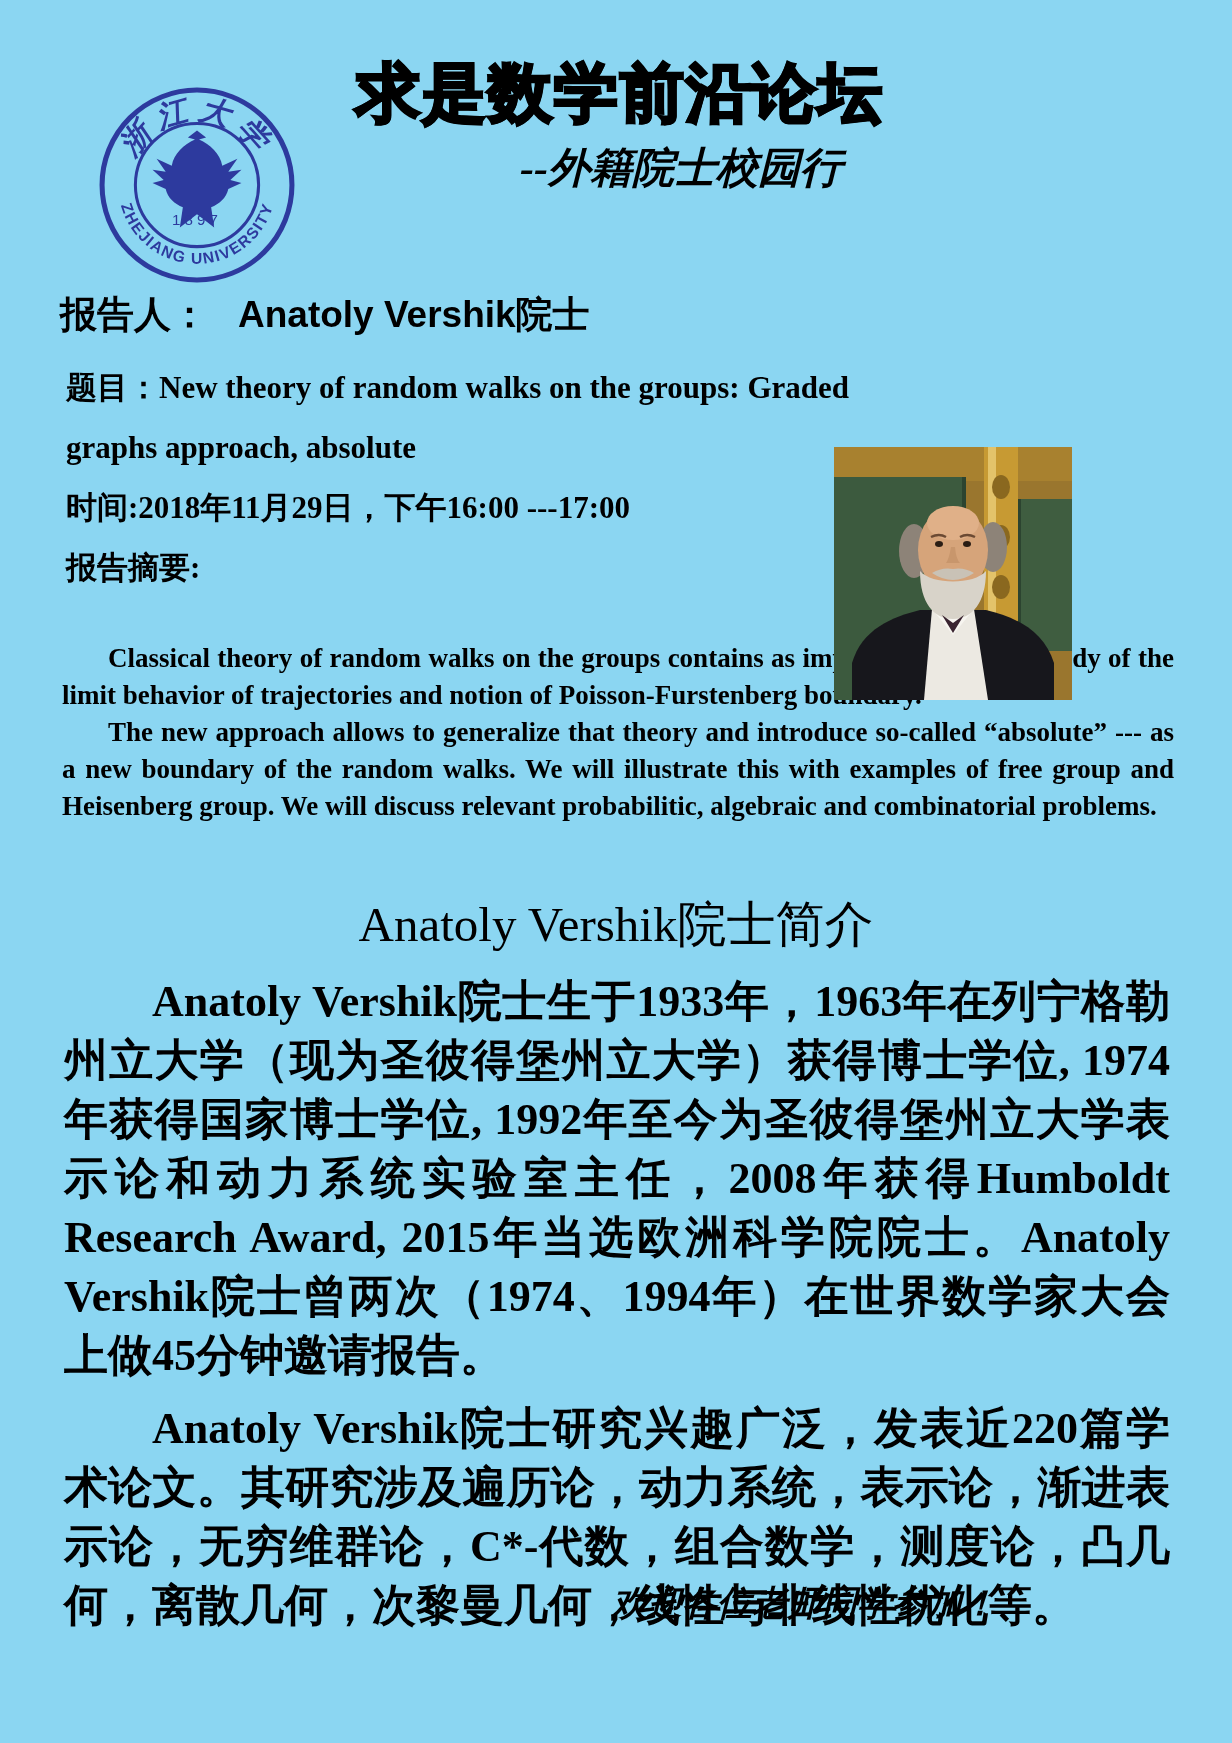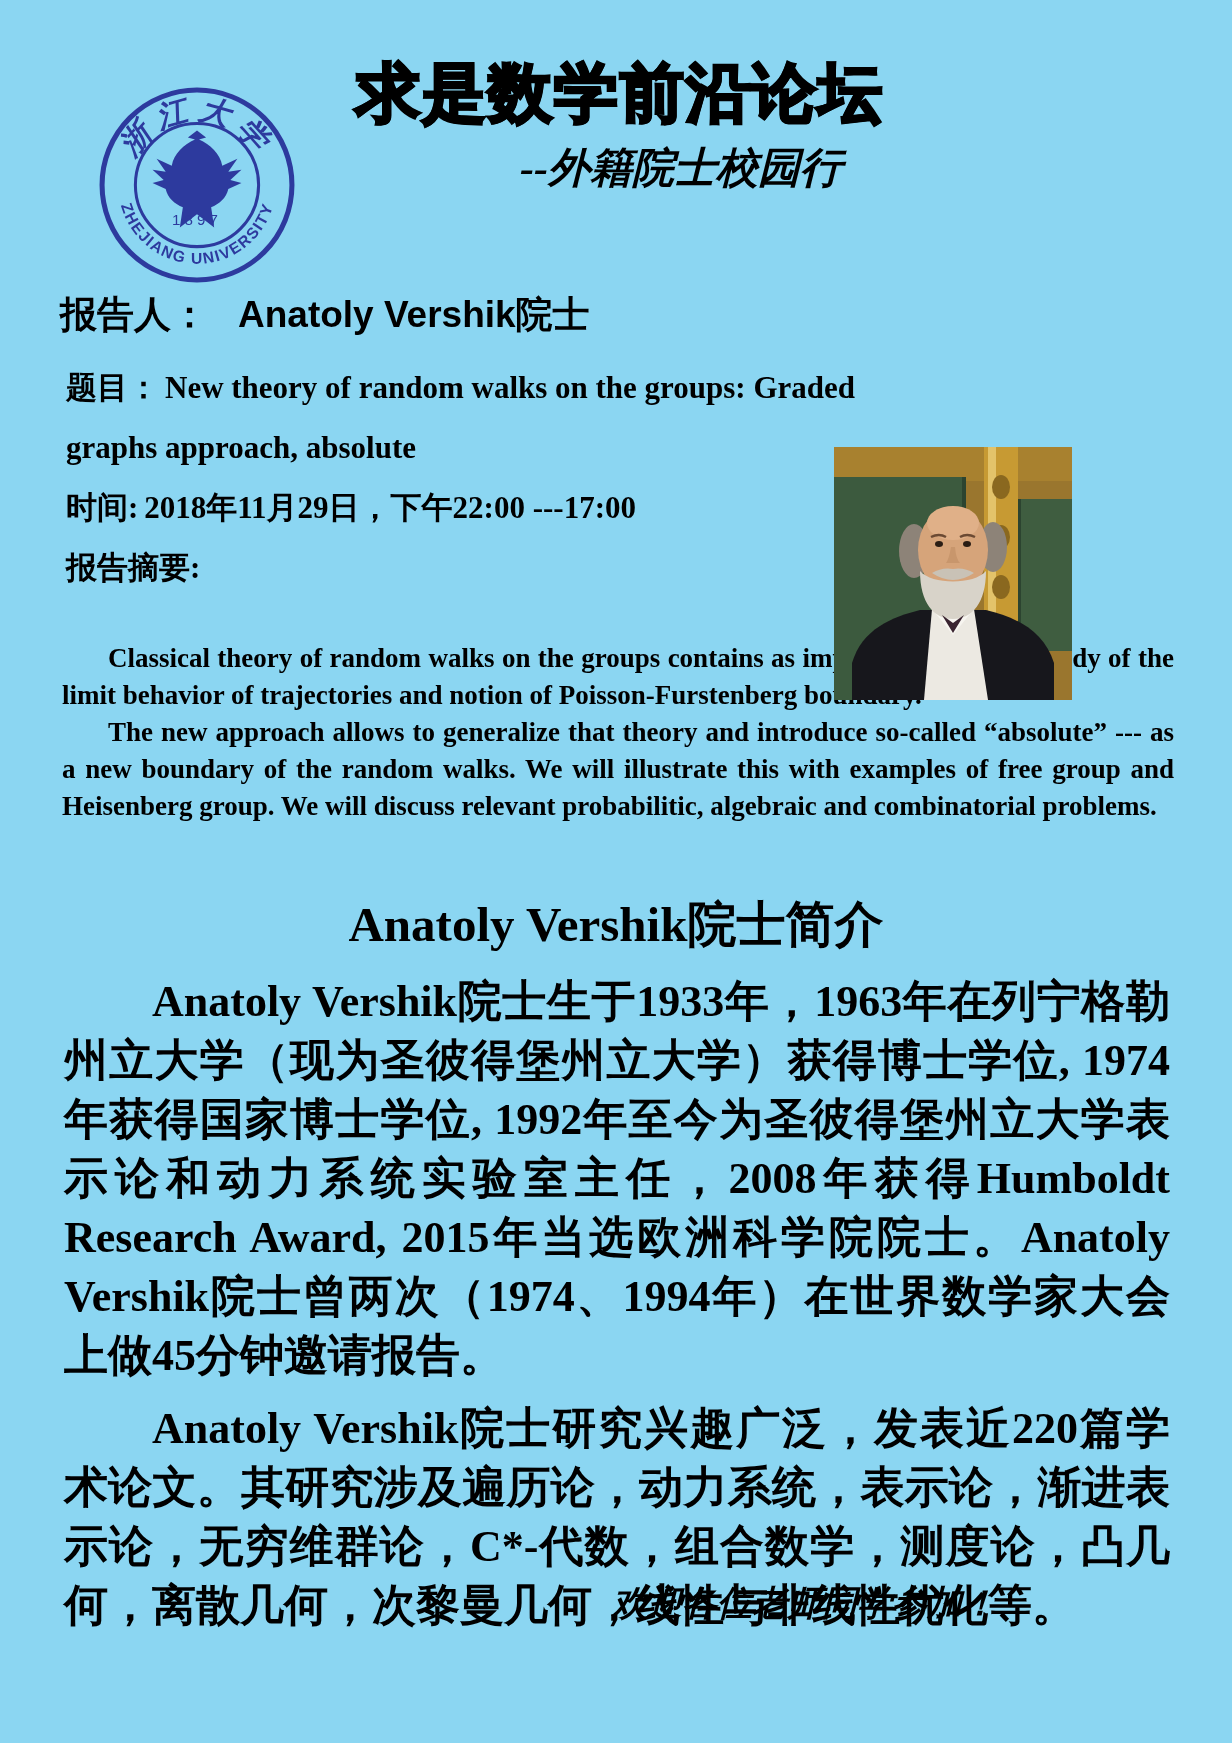--- a/index.html
+++ b/index.html
@@ -30,35 +30,35 @@
     font-family:"Liberation Sans","DejaVu Sans",sans-serif;
     font-weight:bold; font-size:37px; white-space:nowrap;
   }
   .speaker-line .lbl { margin-right:30px; }
 
   .info-block {
     position:absolute; left:66px; top:358px; width:800px;
     font-weight:bold; font-size:31px; line-height:60px;
   }
   .info-block p { margin:0; }
-  .info-block .lbl { margin-right:6px; }
+  .info-block .lbl { }
 
   .abstract {
     position:absolute; left:62px; top:640px; width:1112px;
     font-weight:bold; font-size:27px; line-height:37px; text-align:justify;
   }
   .abstract p { margin:0; text-indent:1.7em; }
 
   
   .photo { position:absolute; left:834px; top:447px; width:238px; height:253px; }
 
   
   .section-title {
     position:absolute; left:0; top:892px; width:1232px; text-align:center;
-    font-weight:bold; font-size:49px;
+    font-weight:normal; font-size:49px;
   }
   .bio {
     position:absolute; left:64px; top:972px; width:1106px;
     font-weight:bold; font-size:44px; line-height:59px; text-align:justify;
   }
   .bio p { margin:0; text-indent:2em; }
   .bio p + p { margin-top:14px; }
 
   .closing {
     position:absolute; left:612px; top:1580px;
@@ -88,21 +88,21 @@
 
   <div class="main-title">求是数学前沿论坛</div>
   <div class="subtitle">--外籍院士校园行</div>
 
   <div class="speaker-line">
     <span class="lbl">报告人：</span><span>Anatoly Vershik院士</span>
   </div>
 
   <div class="info-block">
     <p><span class="lbl">题目：</span><span>New theory of random walks on the groups: Graded graphs approach, absolute</span></p>
-    <p><span class="lbl">时间:</span><span>2018年11月29日，下午22:00 ---17:00</span></p>
+    <p><span class="lbl">时间:</span><span>2018年11月29日，下午16:00 ---17:00</span></p>
     <p>报告摘要:</p>
   </div>
 
   <div class="abstract">
     <p>Classical theory of random walks on the groups contains as important point the study of the limit behavior of trajectories and notion of Poisson-Furstenberg boundary.</p>
     <p>The new approach allows to generalize that theory and introduce so-called “absolute” --- as a new boundary of the random walks. We will illustrate this with examples of free group and Heisenberg group. We will discuss relevant probabilitic, algebraic and combinatorial problems.</p>
   </div>
 
   <svg class="photo" viewBox="0 0 238 253" xmlns="http://www.w3.org/2000/svg">
     <rect width="238" height="253" fill="#9a762e"></rect>

